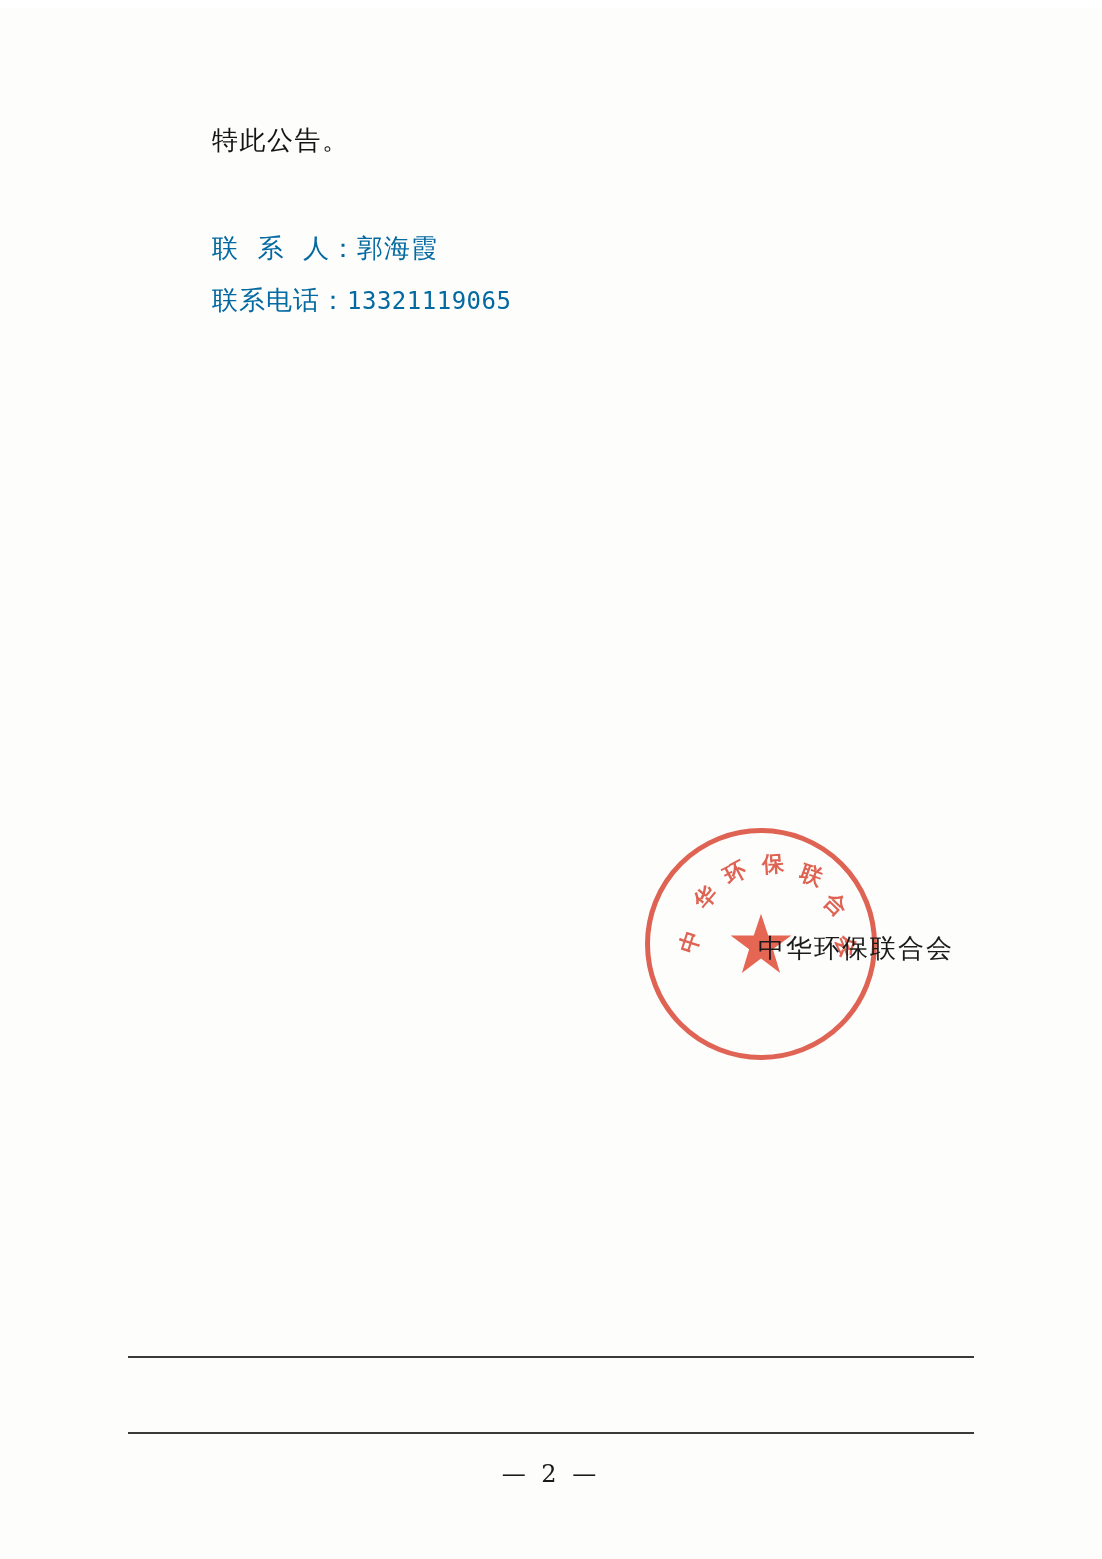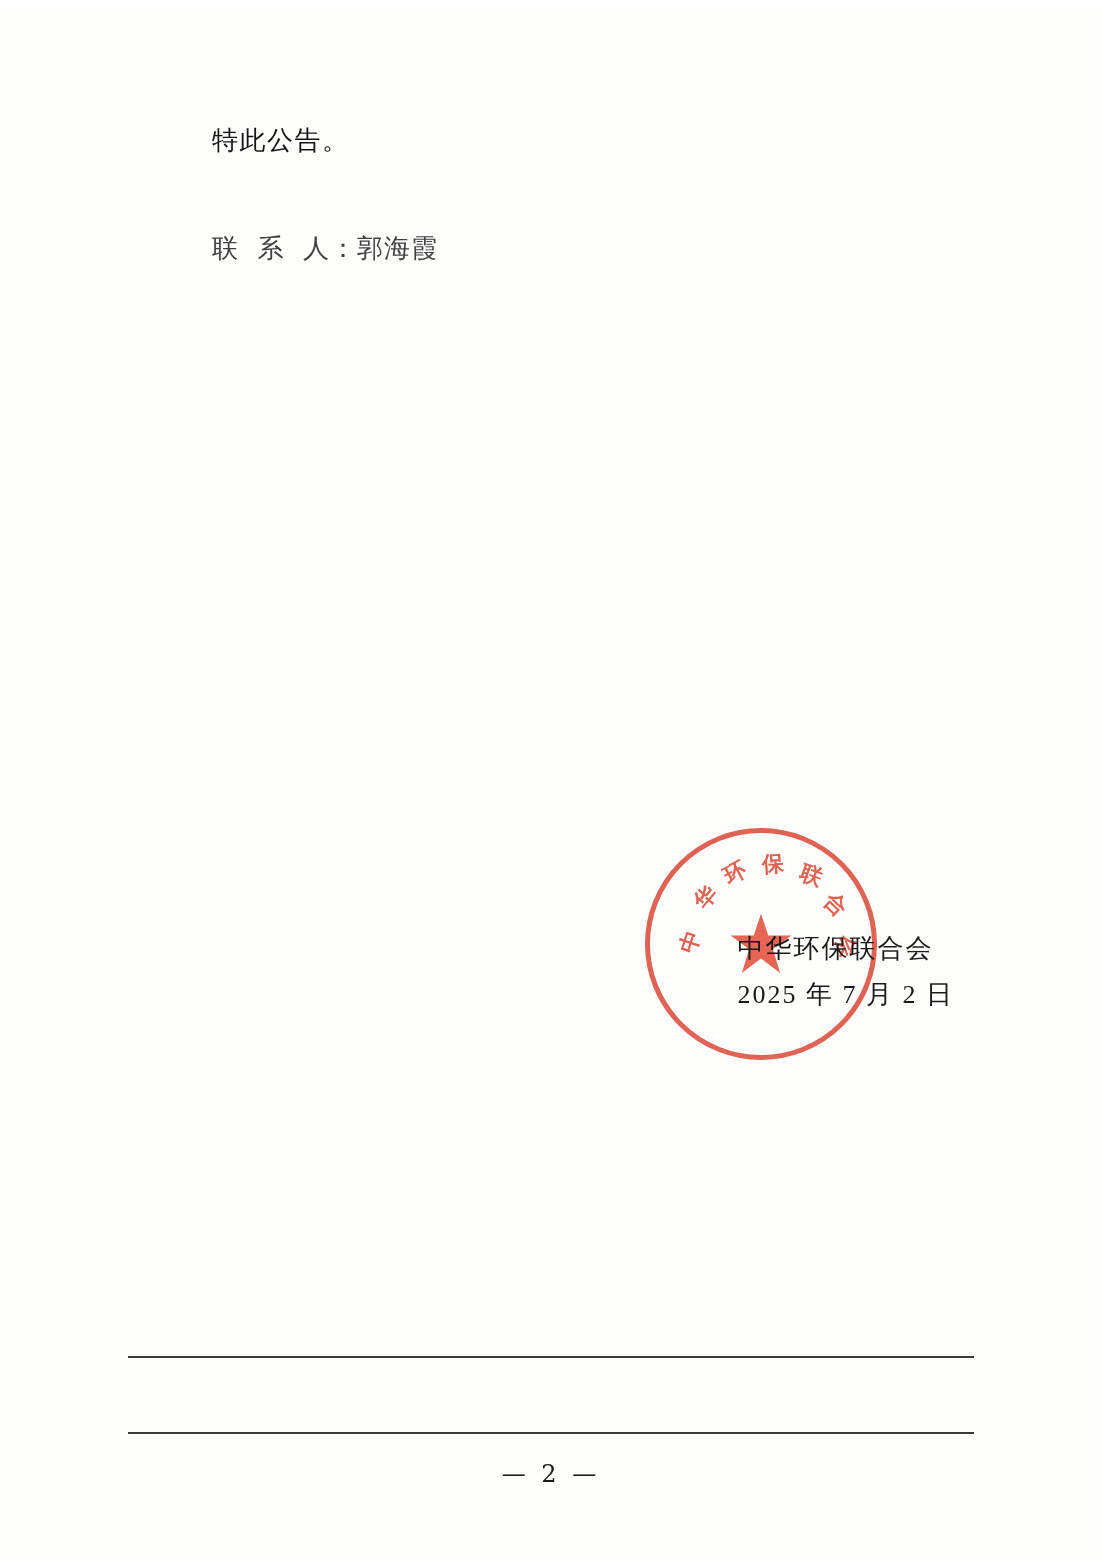--- a/index.html
+++ b/index.html
@@ -34,21 +34,21 @@
     letter-spacing: 1.5px;
     color: #141414;
     white-space: pre;
   }
   .spacer-md { height: 58px; }
 
   .contact-line {
     font-size: 26px;
     line-height: 2.0;
     letter-spacing: 1px;
-    color: #404040;
+    color: #0369a1;
     white-space: pre;
     display: block;
   }
   .mono {
     font-family: "DejaVu Sans Mono", "Liberation Mono", monospace;
     font-size: 24px;
     letter-spacing: 0.5px;
   }
 
   
@@ -163,20 +163,21 @@
 
 <div class="page">
 
   <div class="content">
     <div class="para">特此公告。</div>
 
     <div class="spacer-md"></div>
 
     <div class="contact-line"><span>联  系  人：</span><span>郭海霞</span></div>
 
+    <div class="contact-line"><span>联系电话：</span><span class="mono">13321119065</span></div>
 
 
     <div class="spacer-md"></div>
 
   </div>
 
   <div class="seal">
     <div class="seal-inner">
       <div class="seal-star">
         <svg width="66" height="64" viewBox="0 0 100 96" style="position:absolute;left:-33px;top:-32px;">
@@ -190,21 +191,20 @@
         <span class="seal-ch" style="left:112px; top:16px; transform:rotate(-4deg);">保</span>
         <span class="seal-ch" style="left:150px; top:28px; transform:rotate(20deg);">联</span>
         <span class="seal-ch" style="left:174px; top:58px; transform:rotate(44deg);">合</span>
         <span class="seal-ch" style="left:184px; top:100px; transform:rotate(68deg);">会</span>
       </div>
     </div>
   </div>
 
   <div class="sign-block">
     <div class="sign-line">中华环保联合会</div>
-    <div class="sign-line">2025 年 7 月 2 日</div>
   </div>
 
   <div class="footer-rule rule-top"></div>
   <div class="footer-rule rule-bottom"></div>
 
   <div class="page-number">— 2 —</div>
 
 </div>
 
 </body></html>

